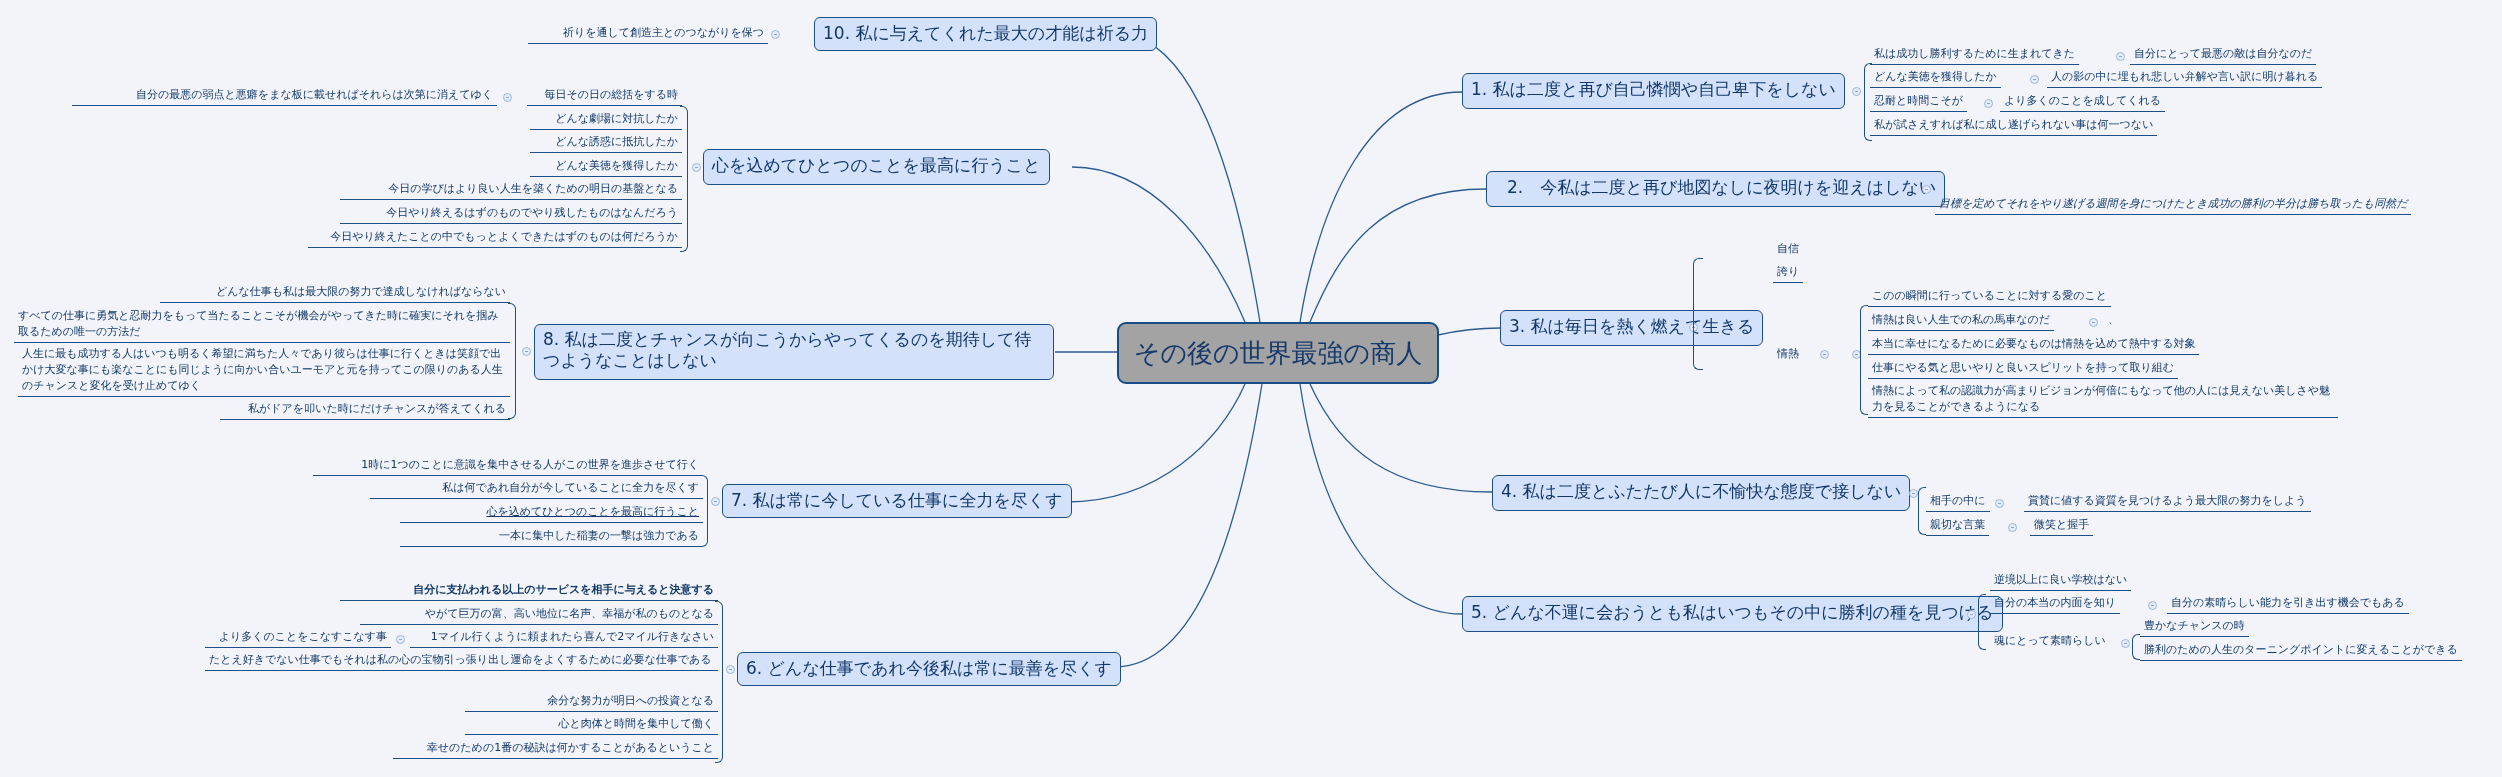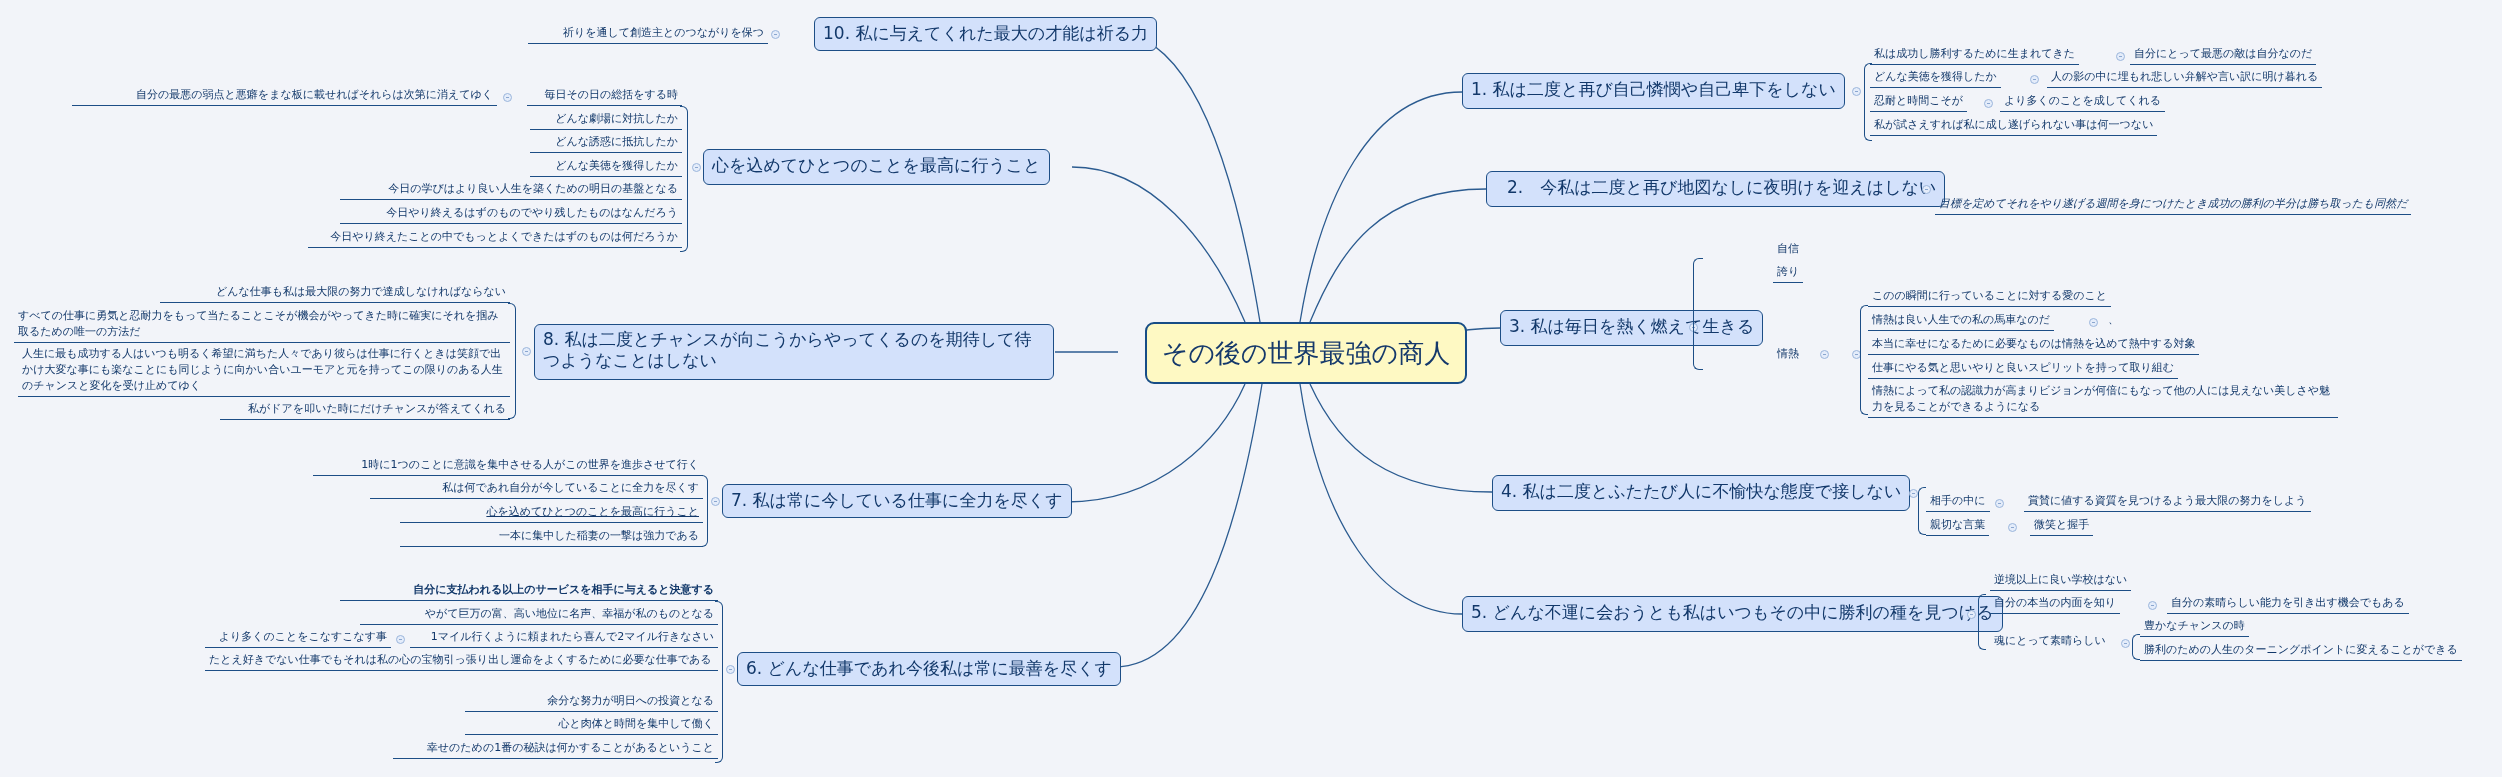--- a/index.html
+++ b/index.html
@@ -1,22 +1,22 @@
 <!DOCTYPE html>
 <html><head>
 <meta charset="utf-8">
 <style>
   html, body { margin:0; padding:0; }
   body { width:2502px; height:777px; background:#f2f4f9; position:relative; overflow:hidden;
          font-family:"DejaVu Sans","Liberation Sans",sans-serif; color:#0f2f5e; }
   #canvas { position:absolute; left:0; top:0; width:2502px; height:777px; }
   svg.links { position:absolute; left:0; top:0; width:2502px; height:777px; pointer-events:none; }
-  .center { position:absolute; background:#fef9c3; border:2px solid #174d86; border-radius:9px;
+  .center { position:absolute; background:#a3a3a3; border:2px solid #174d86; border-radius:9px;
             color:#15396b; font-size:26px; display:flex; align-items:center; justify-content:center;
-            box-sizing:border-box;margin-left:28px; }
+            box-sizing:border-box; }
   .main { position:absolute; background:#d3e1fb; border:1.5px solid #1d4e86; border-radius:6px;
           font-size:17px; color:#12386a; box-sizing:border-box; padding:4px 8px; line-height:22px;
           white-space:nowrap; }
   .main.wrap { white-space:normal; }
   .leaf { position:absolute; font-size:11px; line-height:16px; color:#12386a; white-space:nowrap;
           border-bottom:1.5px solid #1d4e86; padding:1px 4px 2px 4px; box-sizing:border-box; }
   .leaf.wrap { white-space:normal; }
   .leaf.r { text-align:right; }
   .collapse { position:absolute; width:9px; height:9px; border:1px solid #9bb6dc; border-radius:50%;
               background:#e4ecfa; box-sizing:border-box; }

